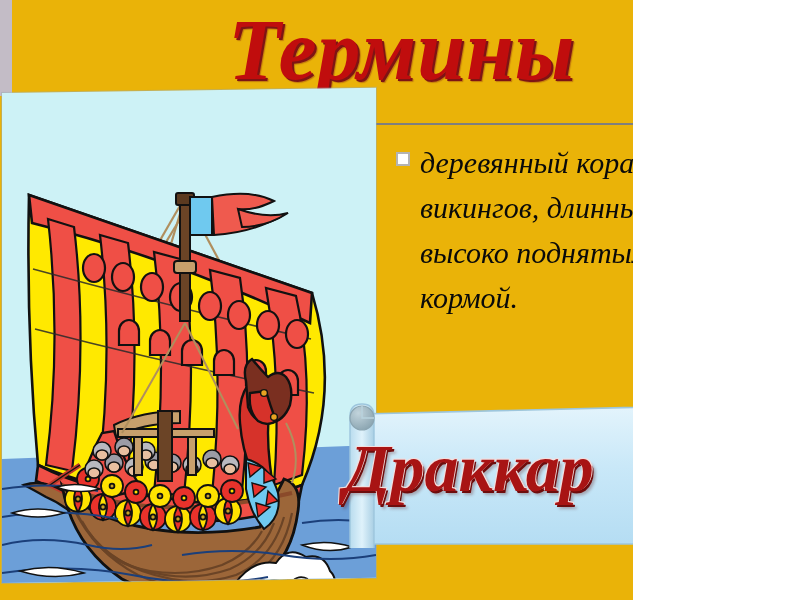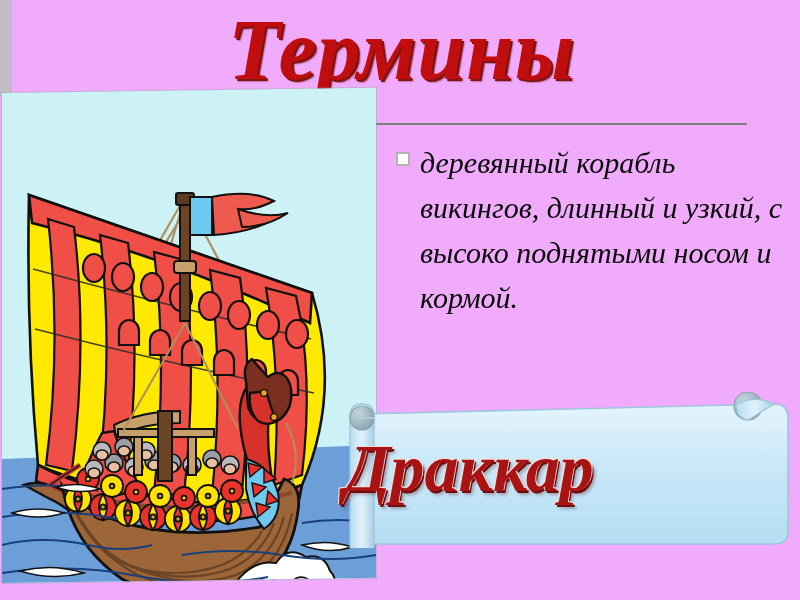--- a/index.html
+++ b/index.html
@@ -10,22 +10,22 @@
   body {
     width: 800px;
     height: 600px;
     overflow: hidden;
     font-family: "Liberation Serif", "DejaVu Serif", serif;
     position: relative;
   }
   #slide {
     position: absolute;
     left: 0; top: 0;
-    width: 800px; height: 600px;
-    background: #f0abfc;
+    width: 633px; height: 600px;
+    background: #eab308;
     overflow: hidden;
   }
 
   
   .edge-bar {
     position: absolute;
     left: 0; top: 0;
     width: 12px; height: 96px;
     background: #c3bcc6;
   }

